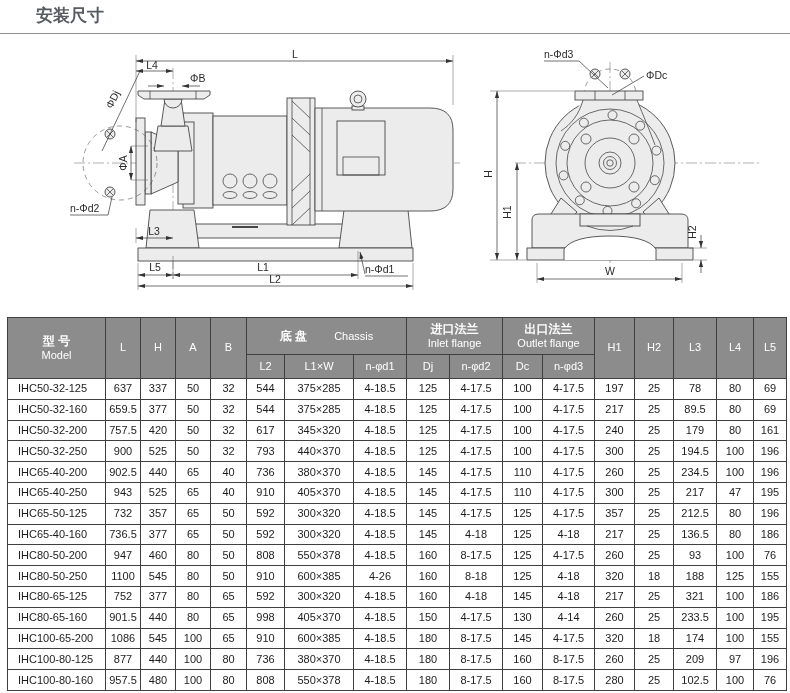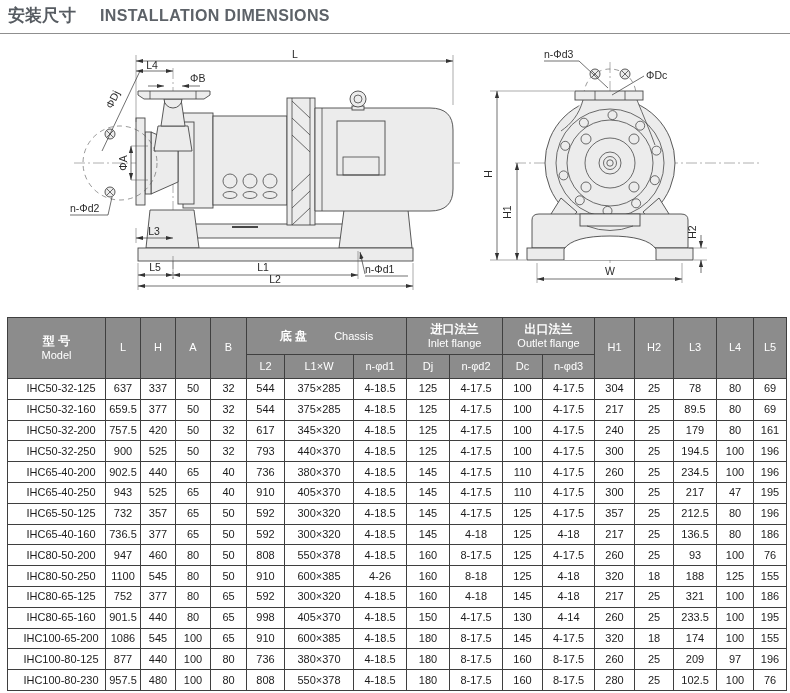--- a/index.html
+++ b/index.html
@@ -1,48 +1,47 @@
 <!DOCTYPE html>
 <html><head>
 <meta charset="utf-8">
 <style>
   html,body{margin:0;padding:0;background:#fff;}
   .page{position:relative;width:790px;height:693px;background:#fff;overflow:hidden;
         font-family:"Liberation Sans","DejaVu Sans",sans-serif;}
   .titlebar{position:absolute;left:8px;top:4px;display:flex;align-items:baseline;gap:24px;}
-  .titlebar .t-zh{font-size:17px;font-weight:bold;color:#565b61;}
+  .titlebar .t-zh{font-size:17px;font-weight:bold;color:#565b61;margin-left:28px;}
   .titlebar .t-en{font-size:16px;font-weight:bold;letter-spacing:.4px;color:#5d6268;}
   .title-rule{position:absolute;left:0;top:33px;width:790px;border-top:1px solid #8f8f8f;}
   .drawL{position:absolute;left:60px;top:38px;}
   .drawR{position:absolute;left:460px;top:38px;}
   svg .ol{fill:#ececec;stroke:#474747;stroke-width:.9;}
   svg .ln{fill:none;stroke:#474747;stroke-width:.8;}
   svg .dim{stroke:#333;stroke-width:.7;fill:none;}
   svg .ext{stroke:#555;stroke-width:.5;fill:none;}
   svg .cl{stroke:#707070;stroke-width:.55;fill:none;stroke-dasharray:11 3 2 3;}
   svg .dsh{fill:none;stroke:#555;stroke-width:.6;stroke-dasharray:5 4;}
   svg .lbl{font-family:"Liberation Sans","DejaVu Sans",sans-serif;font-size:10.5px;fill:#2a2a2a;}
   .dim-table{position:absolute;left:7px;top:317px;width:780px;border-collapse:collapse;table-layout:fixed;}
   .dim-table th{background:#8c8c8c;color:#fff;font-weight:normal;border:1px solid #3f3f3f;
                 font-size:11px;padding:0;line-height:1.25;vertical-align:middle;}
   .dim-table th .zh{font-weight:bold;font-size:12px;}
   .dim-table thead tr:first-child th{height:36px;}
   .dim-table thead tr:last-child th{height:23px;}
   .dim-table td{border:1px solid #3f3f3f;text-align:center;font-size:11px;color:#1c1c1c;
                 height:19.8px;padding:0 1px;line-height:1;}
-  .dim-table td.model{text-align:center;padding-left:10px;}
+  .dim-table td.model{text-align:left;padding-left:10px;}
 </style>
 </head>
 <body>
 
 <div class="page">
 
   <div class="titlebar">
     <span class="t-zh">安装尺寸</span>
-    <span class="t-en">INSTALLATION DIMENSIONS</span>
   </div>
   <div class="title-rule"></div>
 
   <svg class="drawL" width="400" height="265" viewBox="0 0 400 265">
     <defs>
       <marker id="arL" markerWidth="11" markerHeight="8" refX="10" refY="4" orient="auto-start-reverse">
         <path d="M0,1 L10,4 L0,7 Z" fill="#333"></path>
       </marker>
     </defs>
 
@@ -288,21 +287,21 @@
           <td>337</td>
           <td>50</td>
           <td>32</td>
           <td>544</td>
           <td>375×285</td>
           <td>4-18.5</td>
           <td>125</td>
           <td>4-17.5</td>
           <td>100</td>
           <td>4-17.5</td>
-          <td>304</td>
+          <td>197</td>
           <td>25</td>
           <td>78</td>
           <td>80</td>
           <td>69</td>
         </tr>
         <tr>
           <td class="model">IHC50-32-160</td>
           <td>659.5</td>
           <td>377</td>
           <td>50</td>
@@ -542,21 +541,21 @@
           <td>8-17.5</td>
           <td>160</td>
           <td>8-17.5</td>
           <td>260</td>
           <td>25</td>
           <td>209</td>
           <td>97</td>
           <td>196</td>
         </tr>
         <tr>
-          <td class="model">IHC100-80-230</td>
+          <td class="model">IHC100-80-160</td>
           <td>957.5</td>
           <td>480</td>
           <td>100</td>
           <td>80</td>
           <td>808</td>
           <td>550×378</td>
           <td>4-18.5</td>
           <td>180</td>
           <td>8-17.5</td>
           <td>160</td>

